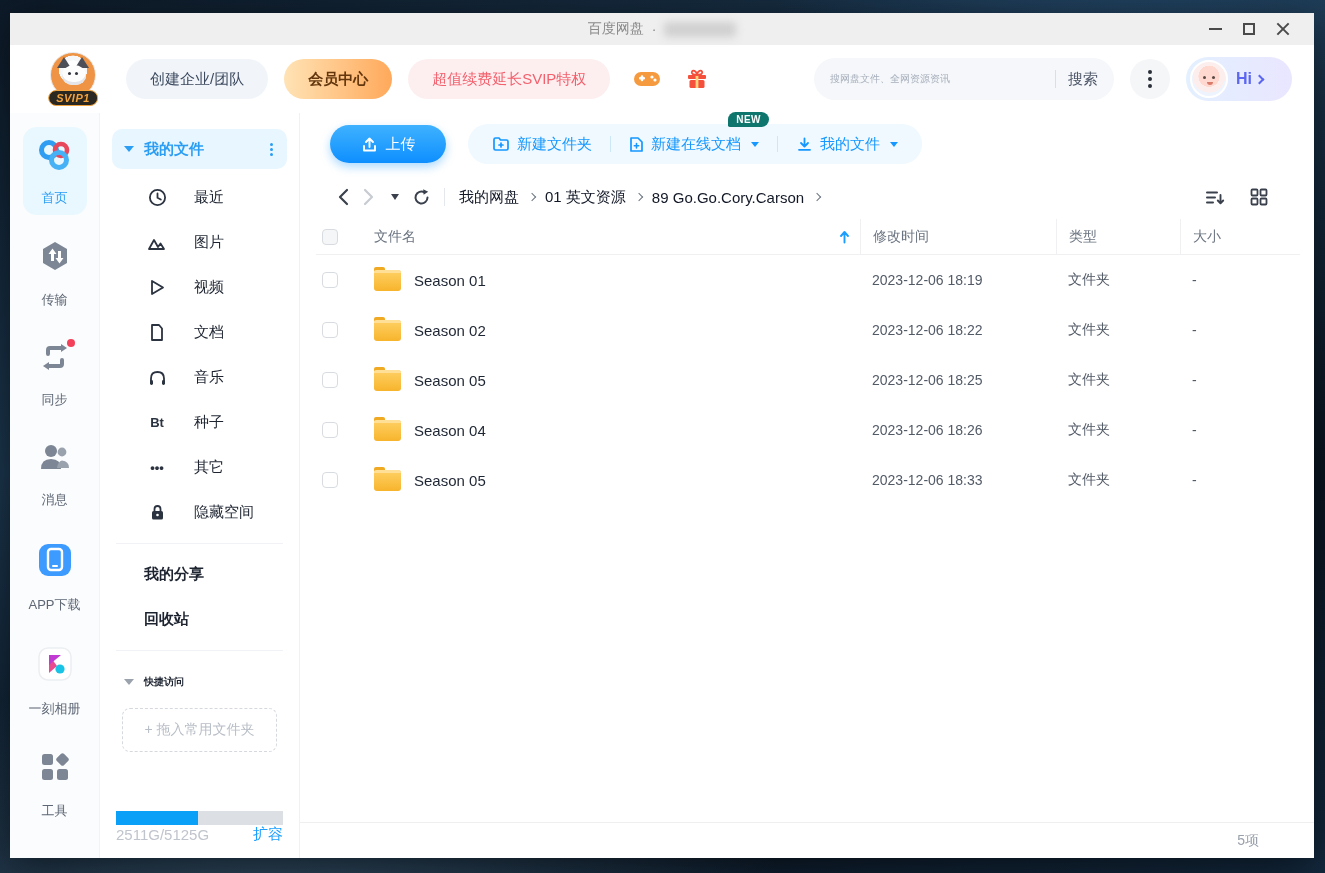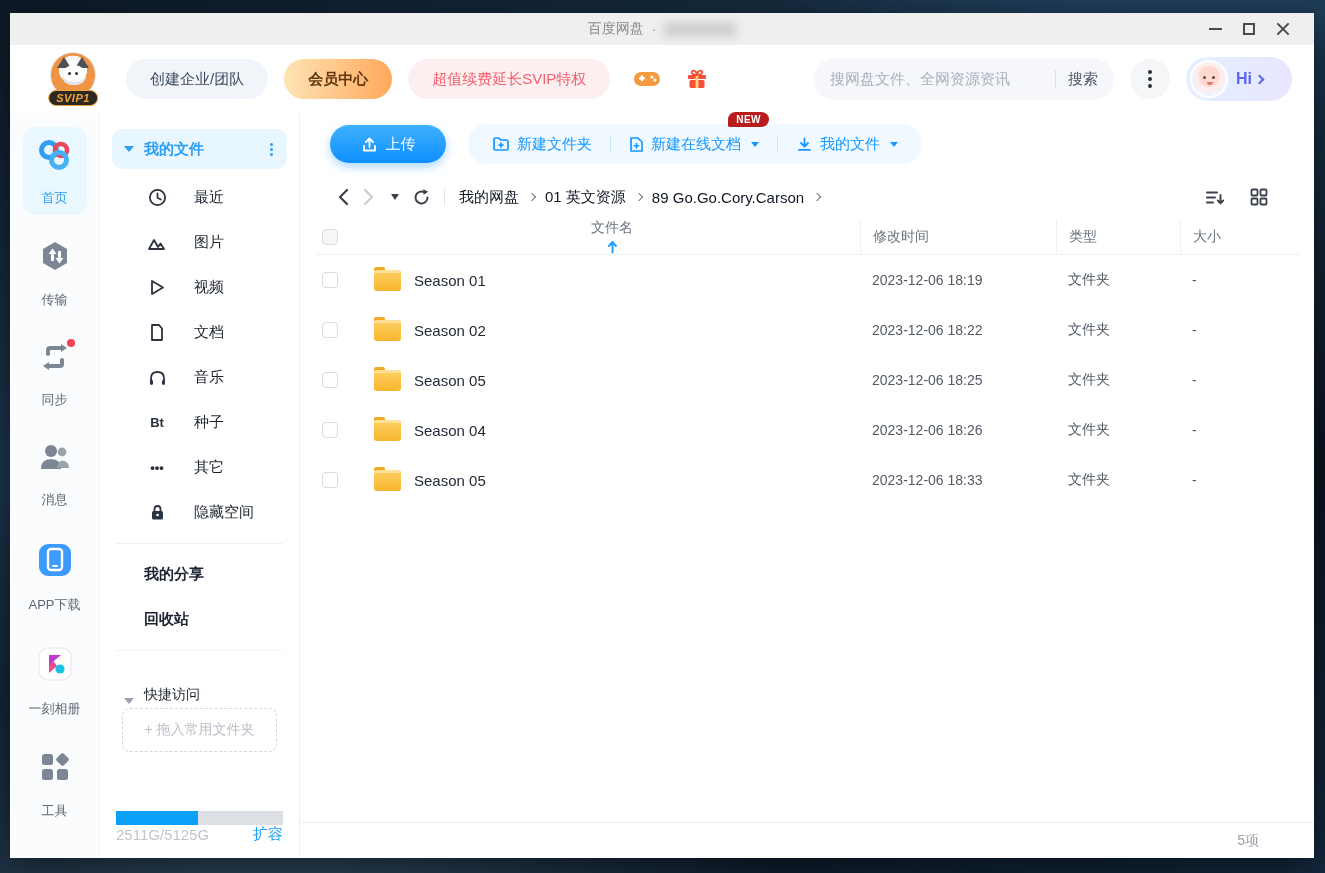--- a/index.html
+++ b/index.html
@@ -41,21 +41,21 @@
   .logo-eyes::before,.logo-eyes::after { content:""; position:absolute; top:19px; width:3px; height:3px; border-radius:50%; background:#33363f; }
   .logo-eyes::before { left:17px; } .logo-eyes::after { right:17px; }
   .svip-badge { position:absolute; left:50%; transform:translateX(-50%); bottom:0; background:#2b2721; color:#f2a33c;
     font-size:11px; font-weight:bold; font-style:italic; padding:1px 7px; border-radius:9px; border:1px solid #f2a33c; letter-spacing:.5px; white-space:nowrap; }
   .pill { height:40px; border-radius:20px; display:flex; align-items:center; padding:0 24px; font-size:15px; cursor:pointer; white-space:nowrap; }
   .pill-team { background:#f1f5fa; color:#3d4a5f; margin-right:16px; }
   .pill-vip { background:linear-gradient(90deg,#ffe3b5,#ffa95b); color:#63360d; font-weight:bold; margin-right:16px; }
   .pill-svip { background:#fdeff0; color:#f2616d; margin-right:22px; }
   .hd-icon { width:30px; height:30px; margin-right:20px; cursor:pointer; display:flex; align-items:center; justify-content:center; }
   .search { margin-left:auto; width:300px; height:42px; border-radius:21px; background:#f5f7fa; display:flex; align-items:center; padding:0 16px; cursor:text; }
-  .search-ph { color:#a8b0bc; font-size:15px; flex:1; white-space:nowrap; overflow:hidden; }
+  .search-ph { color:#a8b0bc; font-size:10px; flex:1; white-space:nowrap; overflow:hidden; }
   .search-div { width:1px; height:18px; background:#dadfe5; margin:0 12px; }
   .search-btn { color:#4e5769; font-size:15px; cursor:pointer; }
   .dots-circle { width:40px; height:40px; border-radius:50%; background:#f5f6f8; margin:0 16px; display:flex; flex-direction:column; align-items:center; justify-content:center; gap:3px; cursor:pointer; }
   .dots-circle i { width:4px; height:4px; border-radius:50%; background:#2a2f38; }
   .user-pill { width:106px; height:44px; border-radius:22px; background:linear-gradient(90deg,#e3f0ff,#e9e6ff); display:flex; align-items:center; padding:0 12px 0 4px; cursor:pointer; }
   .avatar { width:38px; height:38px; border-radius:50%; background:radial-gradient(circle at 50% 42%, #ffd9cf 0 40%, #fdeeee 41% 62%, #eef4fd 63%); position:relative; border:2px solid #fff; }
   .avatar::before { content:""; position:absolute; left:11px; top:14px; width:3px; height:3px; border-radius:50%; background:#5b4a42; box-shadow:9px 0 0 #5b4a42; }
   .avatar::after { content:""; position:absolute; left:15px; top:20px; width:6px; height:3px; border-radius:0 0 6px 6px; background:#d97b6c; }
   .hi-text { margin-left:8px; color:#5b67f1; font-size:16px; font-weight:bold; }
   .hi-arrow { margin-left:4px; width:7px; height:7px; border-top:2px solid #5b67f1; border-right:2px solid #5b67f1; transform:rotate(45deg); }
@@ -79,54 +79,54 @@
   .tri-down { width:0; height:0; border-left:5px solid transparent; border-right:5px solid transparent; border-top:6px solid #2b9ef3; margin-right:10px; }
   .tri-down.gray { border-top-color:#9aa2ad; }
   .myfiles .lbl { color:#2b9ef3; font-size:15px; font-weight:bold; flex:1; }
   .v-dots { display:flex; flex-direction:column; gap:2px; padding:4px; cursor:pointer; }
   .v-dots i { width:3px; height:3px; border-radius:50%; background:#2b9ef3; }
   .tree { margin-top:6px; }
   .tree-item { height:45px; display:flex; align-items:center; padding-left:34px; cursor:pointer; color:#1d2430; font-size:15px;text-align:right; }
   .tree-item .t-icon { width:22px; display:flex; justify-content:center; margin-right:26px; color:#2b3240; font-weight:bold; font-size:13px; }
   .side-div { height:1px; background:#f0f2f5; margin:8px 4px; }
   .side-link { height:45px; display:flex; align-items:center; padding-left:32px; font-size:15px; font-weight:bold; color:#1d2430; cursor:pointer; }
-  .quick { height:45px; display:flex; align-items:flex-end; padding-left:12px; font-size:14px; font-weight:normal; color:#1d2430; cursor:pointer; }
+  .quick { height:45px; display:flex; align-items:center; padding-left:12px; font-size:10px; font-weight:bold; color:#1d2430; cursor:pointer; }
   .drop-zone { margin:4px 10px 0; height:44px; border:1px dashed #d5d9de; border-radius:8px; display:flex; align-items:center; justify-content:center; color:#b8bec6; font-size:14px; cursor:pointer; }
   .storage { margin-top:auto; padding:0 4px 14px; }
   .bar { height:14px; background:#dcdfe3; overflow:hidden; }
   .bar-fill { height:100%; background:#0ba0f8; }
   .storage-row { display:flex; align-items:center; justify-content:space-between; }
   .storage-txt { color:#c0c4cc; font-size:15px; }
   .expand-link { color:#1b9eff; font-size:15px; cursor:pointer; }
 
   
   .main { flex:1; display:flex; flex-direction:column; min-width:0; position:relative; }
   .toolbar { height:62px; display:flex; align-items:center; padding:0 30px; flex:0 0 auto; }
   .upload-btn { width:116px; height:38px; border-radius:19px; background:linear-gradient(180deg,#3fb2ff,#0e8fff); color:#fff;
     font-size:15px; display:flex; align-items:center; justify-content:center; gap:8px; cursor:pointer; box-shadow:0 4px 10px rgba(20,150,255,.35); }
   .tool-group { margin-left:22px; height:40px; background:#eff9ff; border-radius:20px; display:flex; align-items:center; padding:0 20px; }
   .tool-item { display:flex; align-items:center; gap:7px; color:#1697ff; font-size:15px; cursor:pointer; position:relative; padding:0 4px; }
   .tool-sep { width:1px; height:16px; background:#cfe6f5; margin:0 14px; }
   .caret { width:0; height:0; border-left:4px solid transparent; border-right:4px solid transparent; border-top:5px solid #1697ff; margin-left:3px; }
-  .new-badge { position:absolute; top:-23px; right:-6px; background:#b91c1c; color:#fff; font-size:10px; font-weight:bold;
+  .new-badge { position:absolute; top:-23px; right:-6px; background:#0f766e; color:#fff; font-size:10px; font-weight:bold;
     padding:2px 8px; border-radius:9px 9px 9px 2px; letter-spacing:.5px; }
   .navrow { height:44px; display:flex; align-items:center; padding:0 30px; flex:0 0 auto; }
   .nav-btn { width:26px; height:26px; display:flex; align-items:center; justify-content:center; cursor:pointer; }
   .nav-sep { width:1px; height:18px; background:#e4e7eb; margin:0 10px; }
   .crumbs { display:flex; align-items:center; gap:10px; font-size:15px; color:#121826; margin-left:4px; flex:1; min-width:0; }
   .crumb { cursor:pointer; white-space:nowrap; }
   .crumb-sep { width:6px; height:6px; border-top:1.6px solid #6d7580; border-right:1.6px solid #6d7580; transform:rotate(45deg); flex:0 0 auto; }
   .view-icons { display:flex; align-items:center; gap:18px; margin-right:12px; }
 
   .grid-cols { display:grid; grid-template-columns:46px 1fr 196px 124px 120px; align-items:center; }
   .thead { height:36px; border-bottom:1px solid #f0f0f2; color:#6b7480; font-size:14px; flex:0 0 auto; margin:0 14px 0 16px; }
   .th { display:flex; align-items:center; height:100%; padding-left:12px; }
   .th.first { padding-left:6px; }
   .th.bordered { border-left:1px solid #f0f0f2; }
-  .th-name { display:flex; align-items:center; justify-content:space-between; padding-right:10px;flex-direction:column; }
+  .th-name { display:flex; align-items:center; justify-content:space-between; padding-right:10px; }
   .checkbox { width:16px; height:16px; border:1px solid #d8dce0; border-radius:4px; background:#fff; cursor:pointer; }
   .thead .checkbox { background:#f5f6f7; }
   .rows { flex:1; overflow:hidden; margin:0 14px 0 16px; }
   .file-row { height:50px; cursor:pointer; }
   .cell-name { display:flex; align-items:center; gap:13px; padding-left:12px; color:#1f2633; font-size:15px; }
   .cell-gray { color:#525a66; font-size:14px; padding-left:12px; }
   .folder-ic { width:27px; height:21px; background:linear-gradient(180deg,#ffd166,#f7b42c); border-radius:2px 3px 3px 3px; position:relative; flex:0 0 auto; }
   .folder-ic::before { content:""; position:absolute; top:-3px; left:0; width:11px; height:4px; background:#f0a922; border-radius:2px 2px 0 0; }
   .folder-ic::after { content:""; position:absolute; top:0; left:0; right:0; height:3px; background:#ffe096; border-radius:2px 3px 0 0; }
   .main-footer { height:36px; border-top:1px solid #efeff1; display:flex; align-items:center; justify-content:flex-end; padding-right:55px; color:#9aa1ab; font-size:14px; flex:0 0 auto; }

